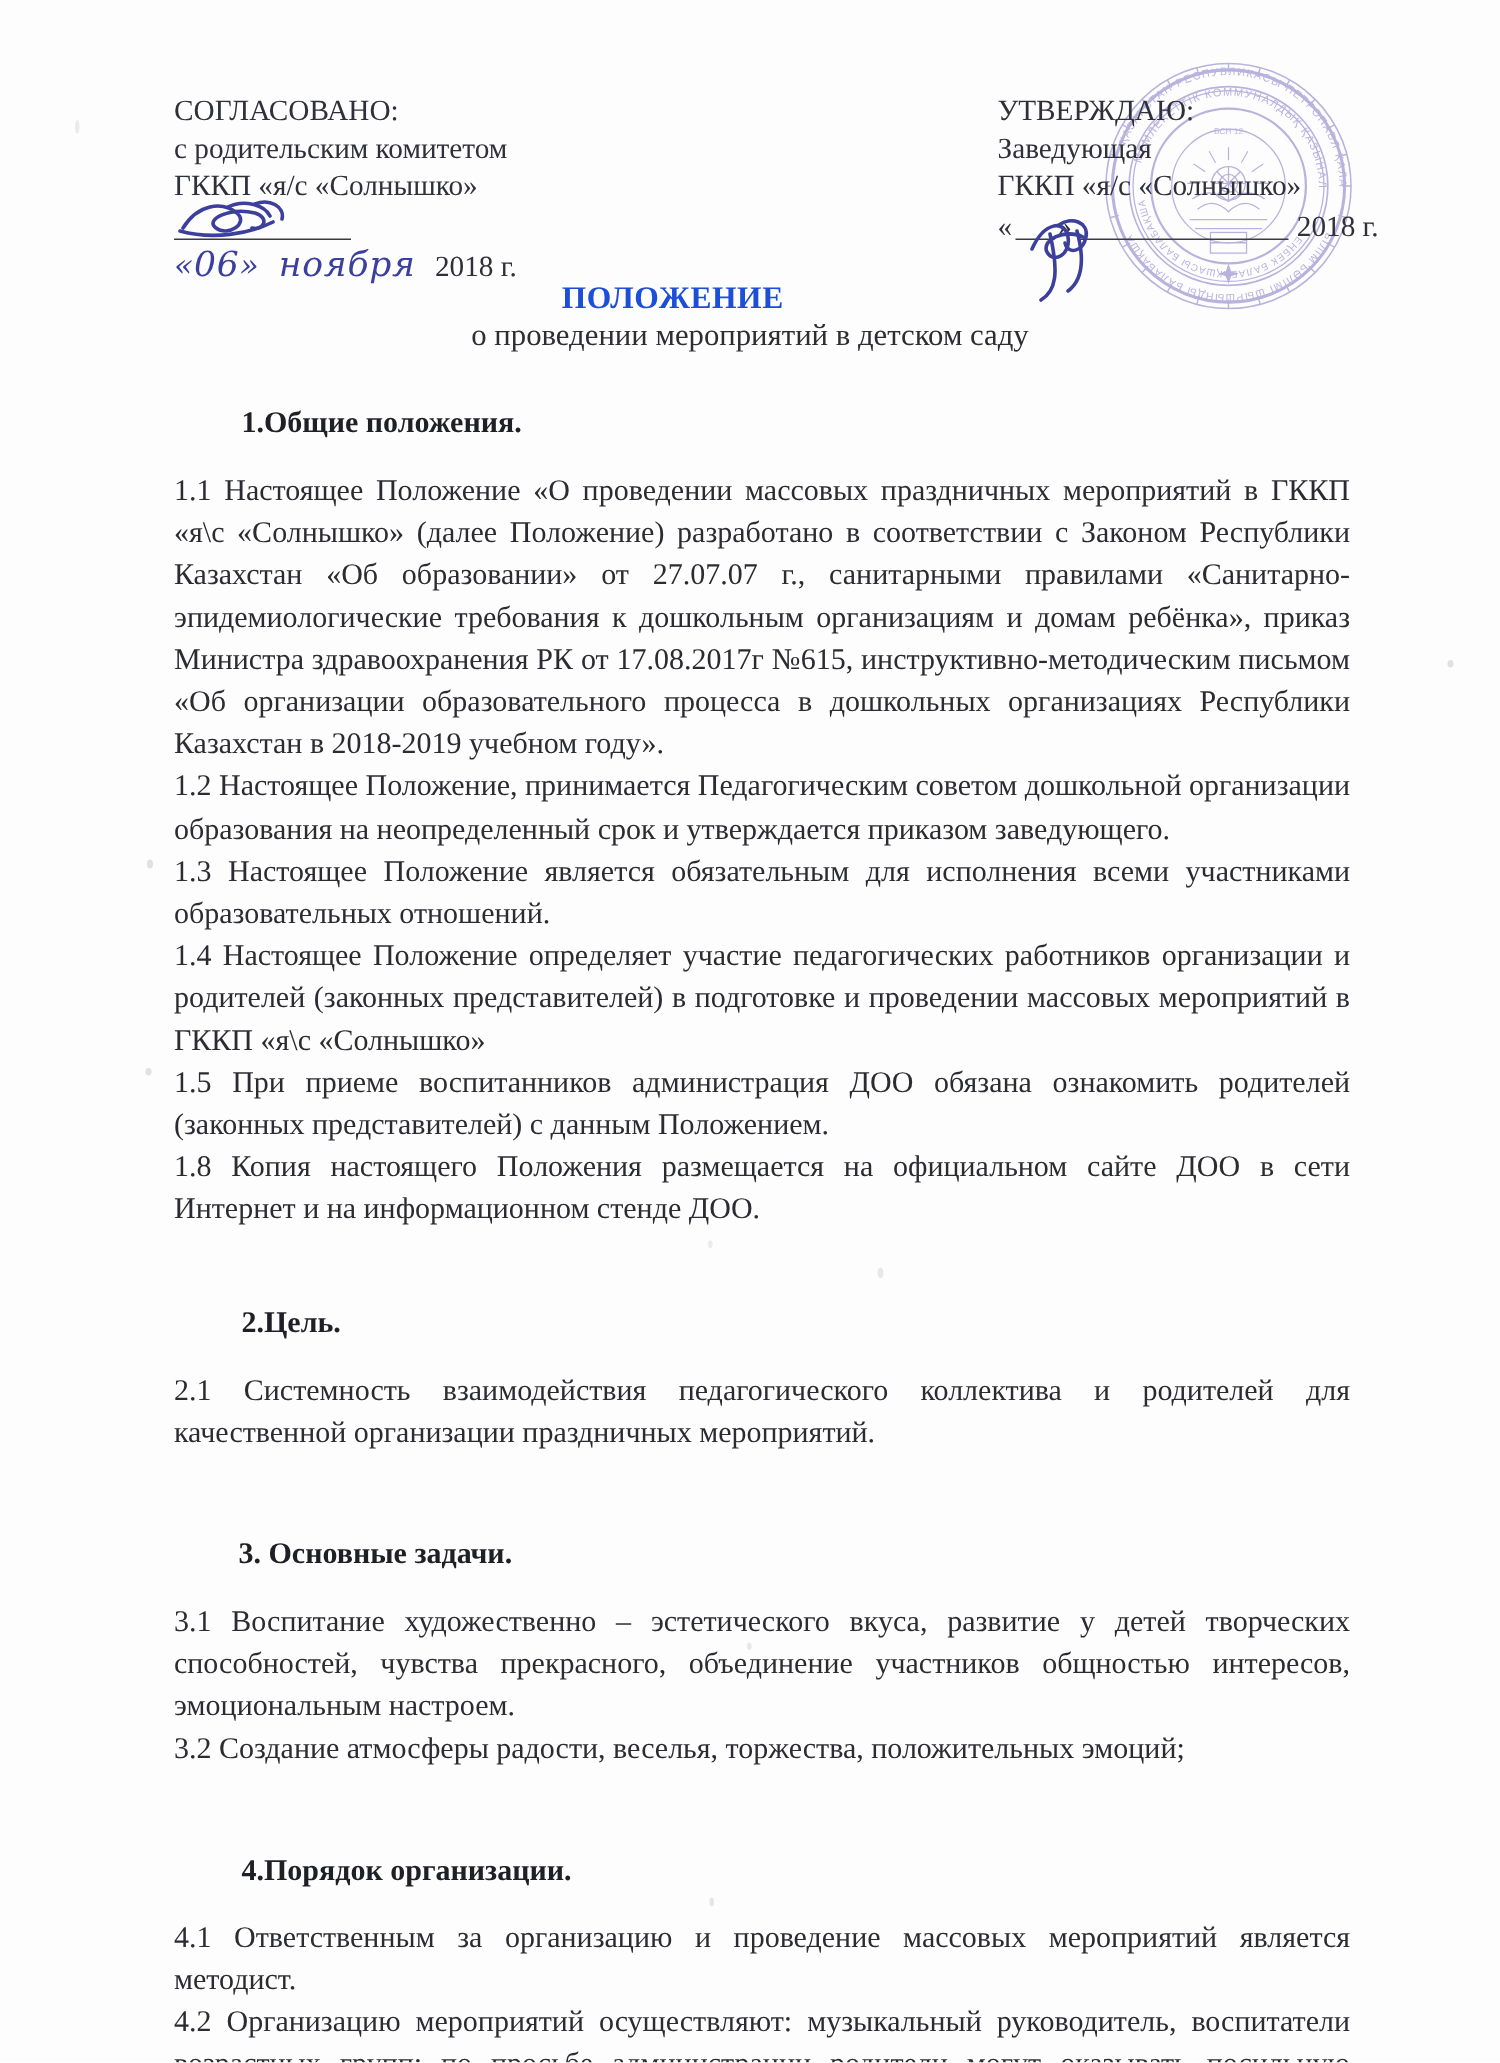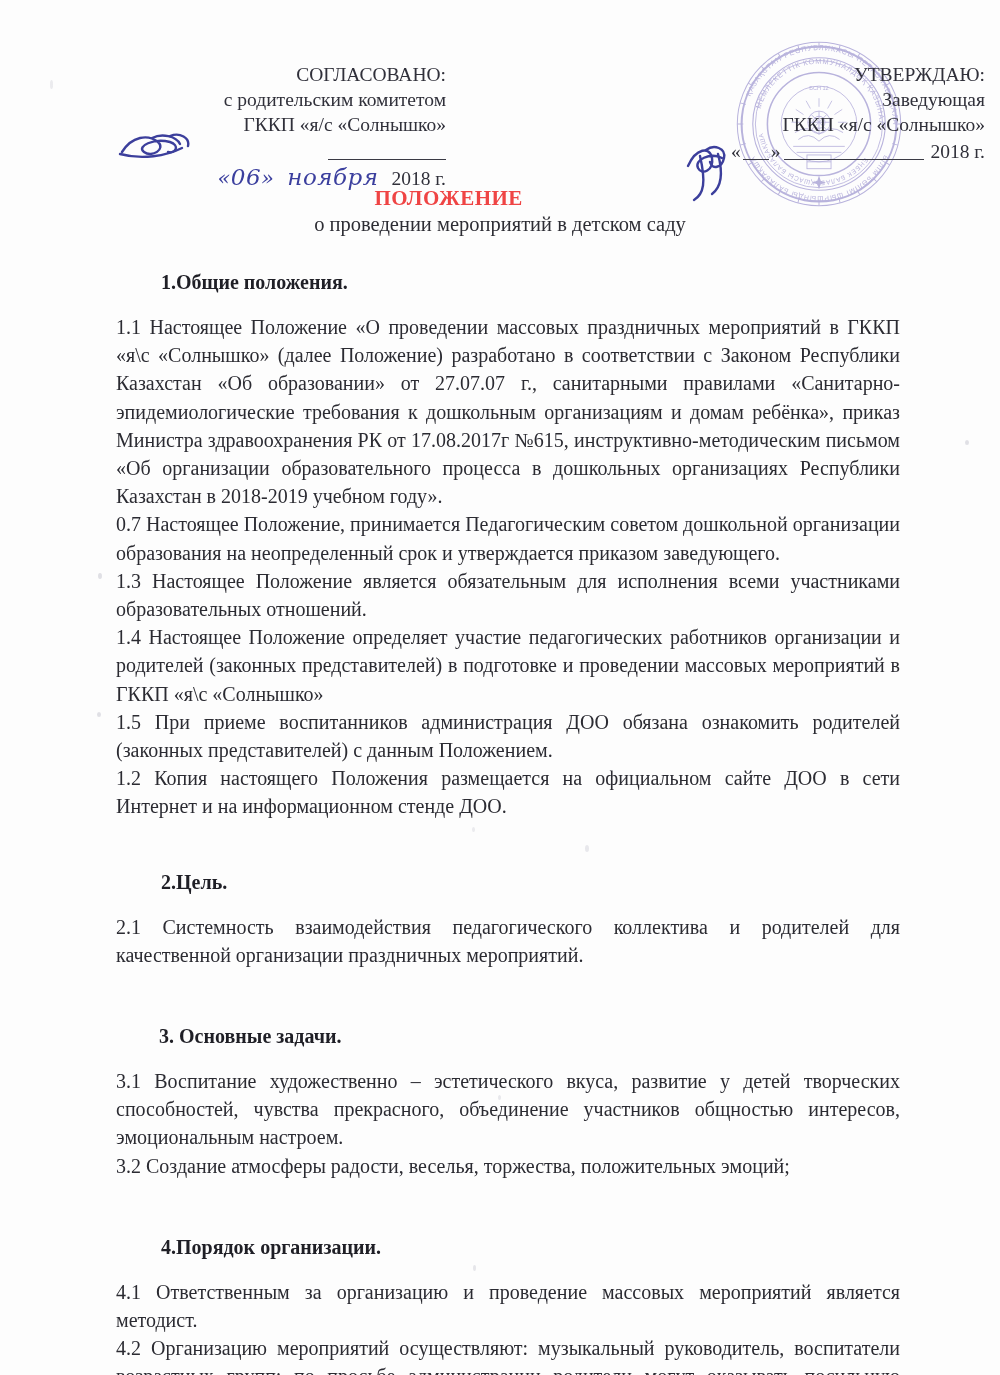--- a/index.html
+++ b/index.html
@@ -36,21 +36,21 @@
   }
   .approve-right {
     position: absolute;
     left: 665px;
     top: 0;
     width: 320px;
     font-size: 19.5px;
     line-height: 25px;
     color: #30303a;
   }
-  .approve-left div, .approve-right div { white-space: nowrap; text-align: right; }
+  .approve-left div, .approve-right div { white-space: nowrap; }
 
   
   .sig-rule {
     display: inline-block;
     border-bottom: 1.4px solid #3a3a44;
     height: 1px;
     vertical-align: bottom;
   }
   .sig-left-rule { width: 118px; margin-top: 21px; margin-bottom: 3px; }
   .rule-right-name { width: 100px; margin: 0 8px 4px 2px; }
@@ -88,21 +88,21 @@
   
   .doc-title {
     position: absolute;
     top: 186px;
     left: 0;
     width: 897px;
     text-align: center;
     font-size: 21px;
     font-weight: bold;
     letter-spacing: 0.4px;
-    color: #ef4444;
+    color: #1d4ed8;
   }
   .doc-subtitle {
     position: absolute;
     top: 213px;
     left: 0;
     width: 1000px;
     text-align: center;
     font-size: 20.5px;
     color: #2d2d34;
   }
@@ -292,25 +292,25 @@
     </svg>
   </div>
 
   <div class="doc-title">ПОЛОЖЕНИЕ</div>
   <div class="doc-subtitle">о проведении мероприятий в детском саду</div>
 
   <div class="body-wrap">
 
     <div class="sec-head">1.Общие положения.</div>
     <p class="para">1.1 Настоящее Положение «О проведении массовых праздничных мероприятий в  ГККП «я\с «Солнышко» (далее Положение) разработано в соответствии с Законом Республики Казахстан «Об образовании» от 27.07.07 г., санитарными правилами «Санитарно-эпидемиологические требования к дошкольным организациям и домам ребёнка», приказ Министра здравоохранения РК от 17.08.2017г №615, инструктивно-методическим письмом «Об организации образовательного процесса в дошкольных организациях Республики Казахстан в 2018-2019 учебном году».</p>
-    <p class="para">0.7 Настоящее Положение, принимается Педагогическим советом дошкольной организации образования на неопределенный срок и утверждается приказом заведующего.</p>
+    <p class="para">1.2 Настоящее Положение, принимается Педагогическим советом дошкольной организации образования на неопределенный срок и утверждается приказом заведующего.</p>
     <p class="para">1.3 Настоящее Положение является обязательным для исполнения всеми участниками образовательных отношений.</p>
     <p class="para">1.4 Настоящее Положение определяет участие педагогических работников организации и родителей (законных представителей) в подготовке и проведении массовых мероприятий в ГККП «я\с «Солнышко»</p>
     <p class="para">1.5 При приеме воспитанников администрация ДОО обязана ознакомить родителей (законных представителей) с данным Положением.</p>
-    <p class="para">1.2 Копия настоящего Положения размещается на официальном сайте ДОО в сети Интернет и на информационном стенде ДОО.</p>
+    <p class="para">1.8 Копия настоящего Положения размещается на официальном сайте ДОО в сети Интернет и на информационном стенде ДОО.</p>
 
     <div class="gap-md"></div>
 
     <div class="sec-head">2.Цель.</div>
     <p class="para">2.1 Системность взаимодействия   педагогического коллектива и родителей для качественной организации праздничных мероприятий.</p>
 
     <div class="gap-lg"></div>
 
     <div class="sec-head" style="padding-left:26px;">3. Основные задачи.</div>
     <p class="para">3.1 Воспитание художественно – эстетического вкуса, развитие у детей творческих способностей, чувства прекрасного, объединение участников общностью интересов, эмоциональным настроем.</p>

